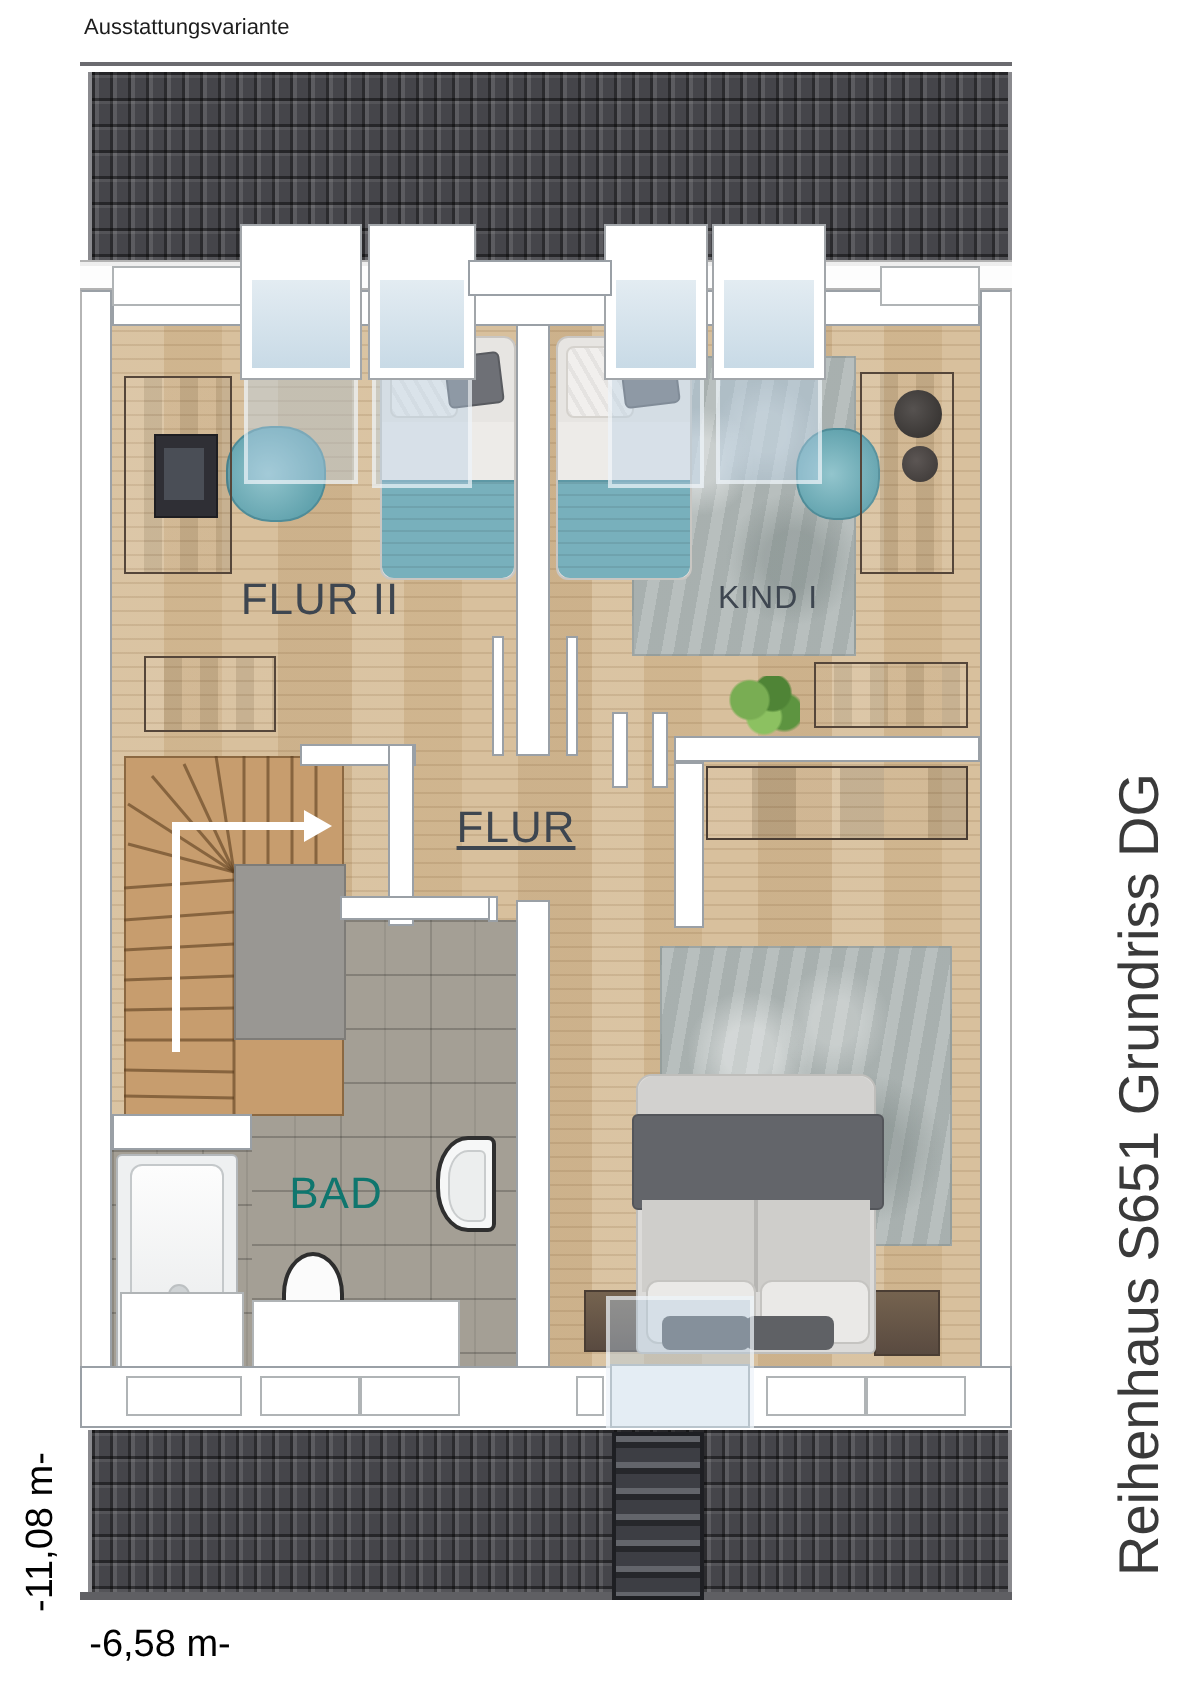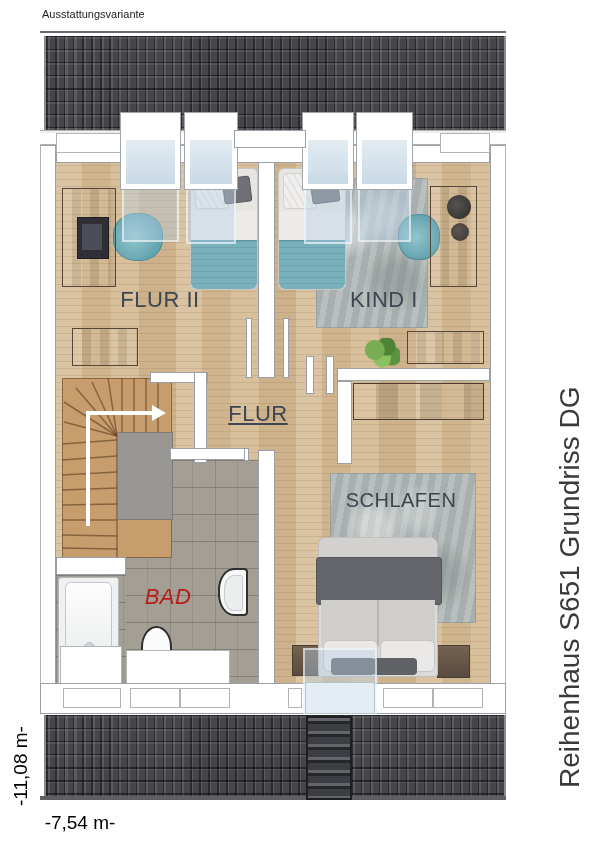--- a/index.html
+++ b/index.html
@@ -210,22 +210,21 @@
   <div class="abs skylight" style="left:122px;top:190px;width:57px;height:52px;z-index:36;"></div>
   <div class="abs skylight" style="left:186px;top:190px;width:50px;height:54px;z-index:36;"></div>
   <div class="abs skylight" style="left:304px;top:190px;width:48px;height:54px;z-index:36;"></div>
   <div class="abs skylight" style="left:358px;top:190px;width:53px;height:52px;z-index:36;"></div>
 
   <div class="abs skylight" style="left:303px;top:648px;width:74px;height:66px;z-index:36;border-top:2px solid rgba(255,255,255,.55);border-bottom:none;"></div>
   <div class="abs" style="left:305px;top:682px;width:70px;height:32px;background:#e4edf4;border:1px solid #b8c4cc;box-sizing:border-box;z-index:37;"></div>
   <div class="abs ladder" style="left:306px;top:716px;width:46px;height:84px;z-index:37;"></div>
 
   <div class="abs label" style="left:160px;top:300px;font-size:22px;z-index:50;">FLUR II</div>
-  <div class="abs label" style="left:384px;top:300px;font-size:22px;z-index:50;">KIND I</div>
+  <div class="abs label" style="left:384px;top:300px;font-size:16px;z-index:50;">KIND I</div>
   <div class="abs label" style="left:258px;top:414px;font-size:22px;z-index:50;text-decoration:underline;">FLUR</div>
-  <div class="abs label" style="left:168px;top:597px;font-size:22px;color:#b91c1c;z-index:50;font-style:italic;">BAD</div>
-  <div class="abs label" style="left:401px;top:500px;font-size:20px;z-index:50;">SCHLAFEN</div>
+  <div class="abs label" style="left:168px;top:597px;font-size:22px;color:#0f766e;z-index:50;">BAD</div>
 
   <div class="abs vtext" style="left:544px;top:372px;width:52px;height:430px;font-size:28px;color:#3a3a3a;">Reihenhaus S651 Grundriss DG</div>
   <div class="abs vtext" style="left:6px;top:722px;width:30px;height:88px;font-size:19px;color:#000;">-11,08 m-</div>
-  <div class="abs" style="left:40px;top:812px;width:80px;height:24px;font-size:19px;color:#000;text-align:center;">-7,54 m-</div>
+  <div class="abs" style="left:40px;top:812px;width:80px;height:24px;font-size:19px;color:#000;text-align:center;">-6,58 m-</div>
 
 </div>
 
 </body></html>

